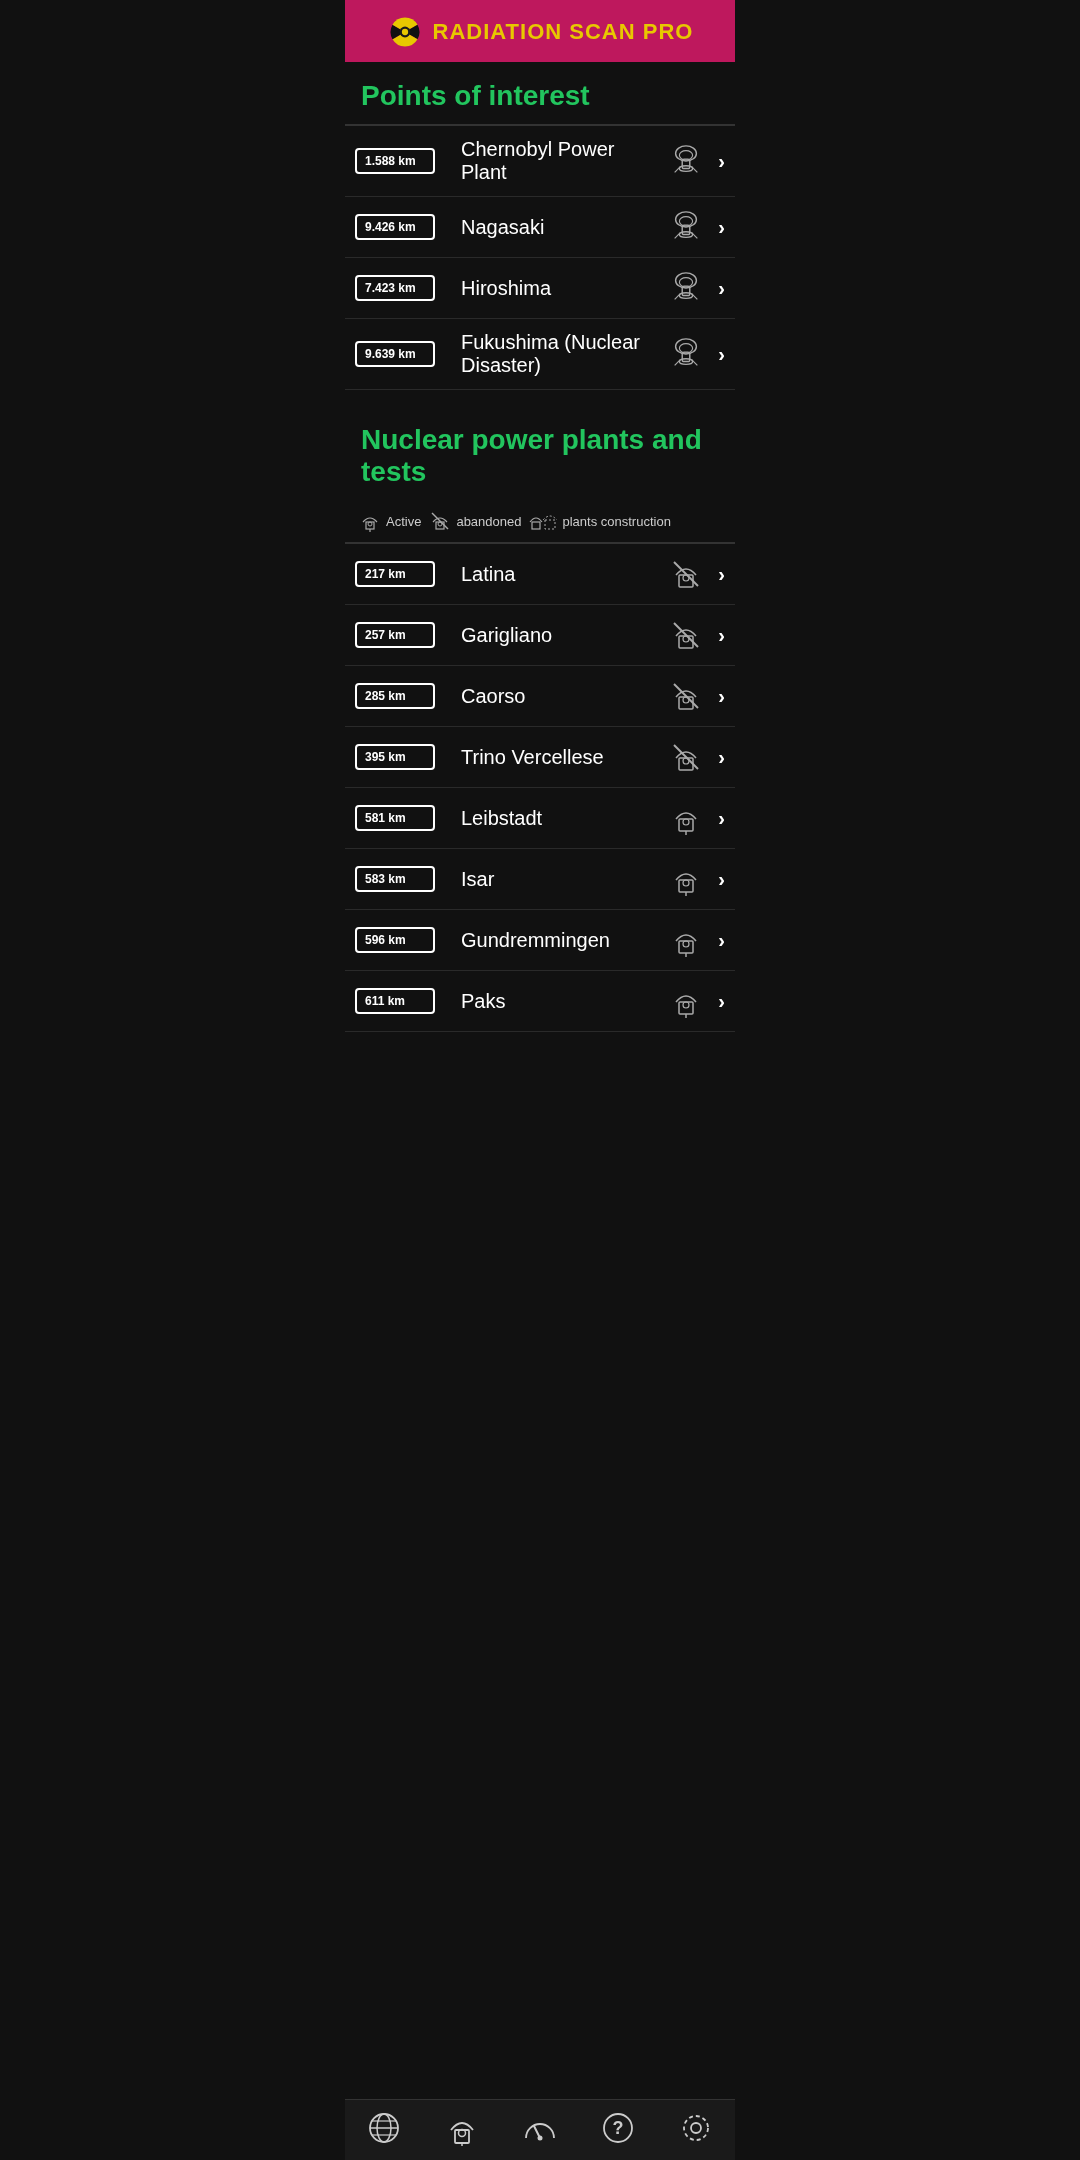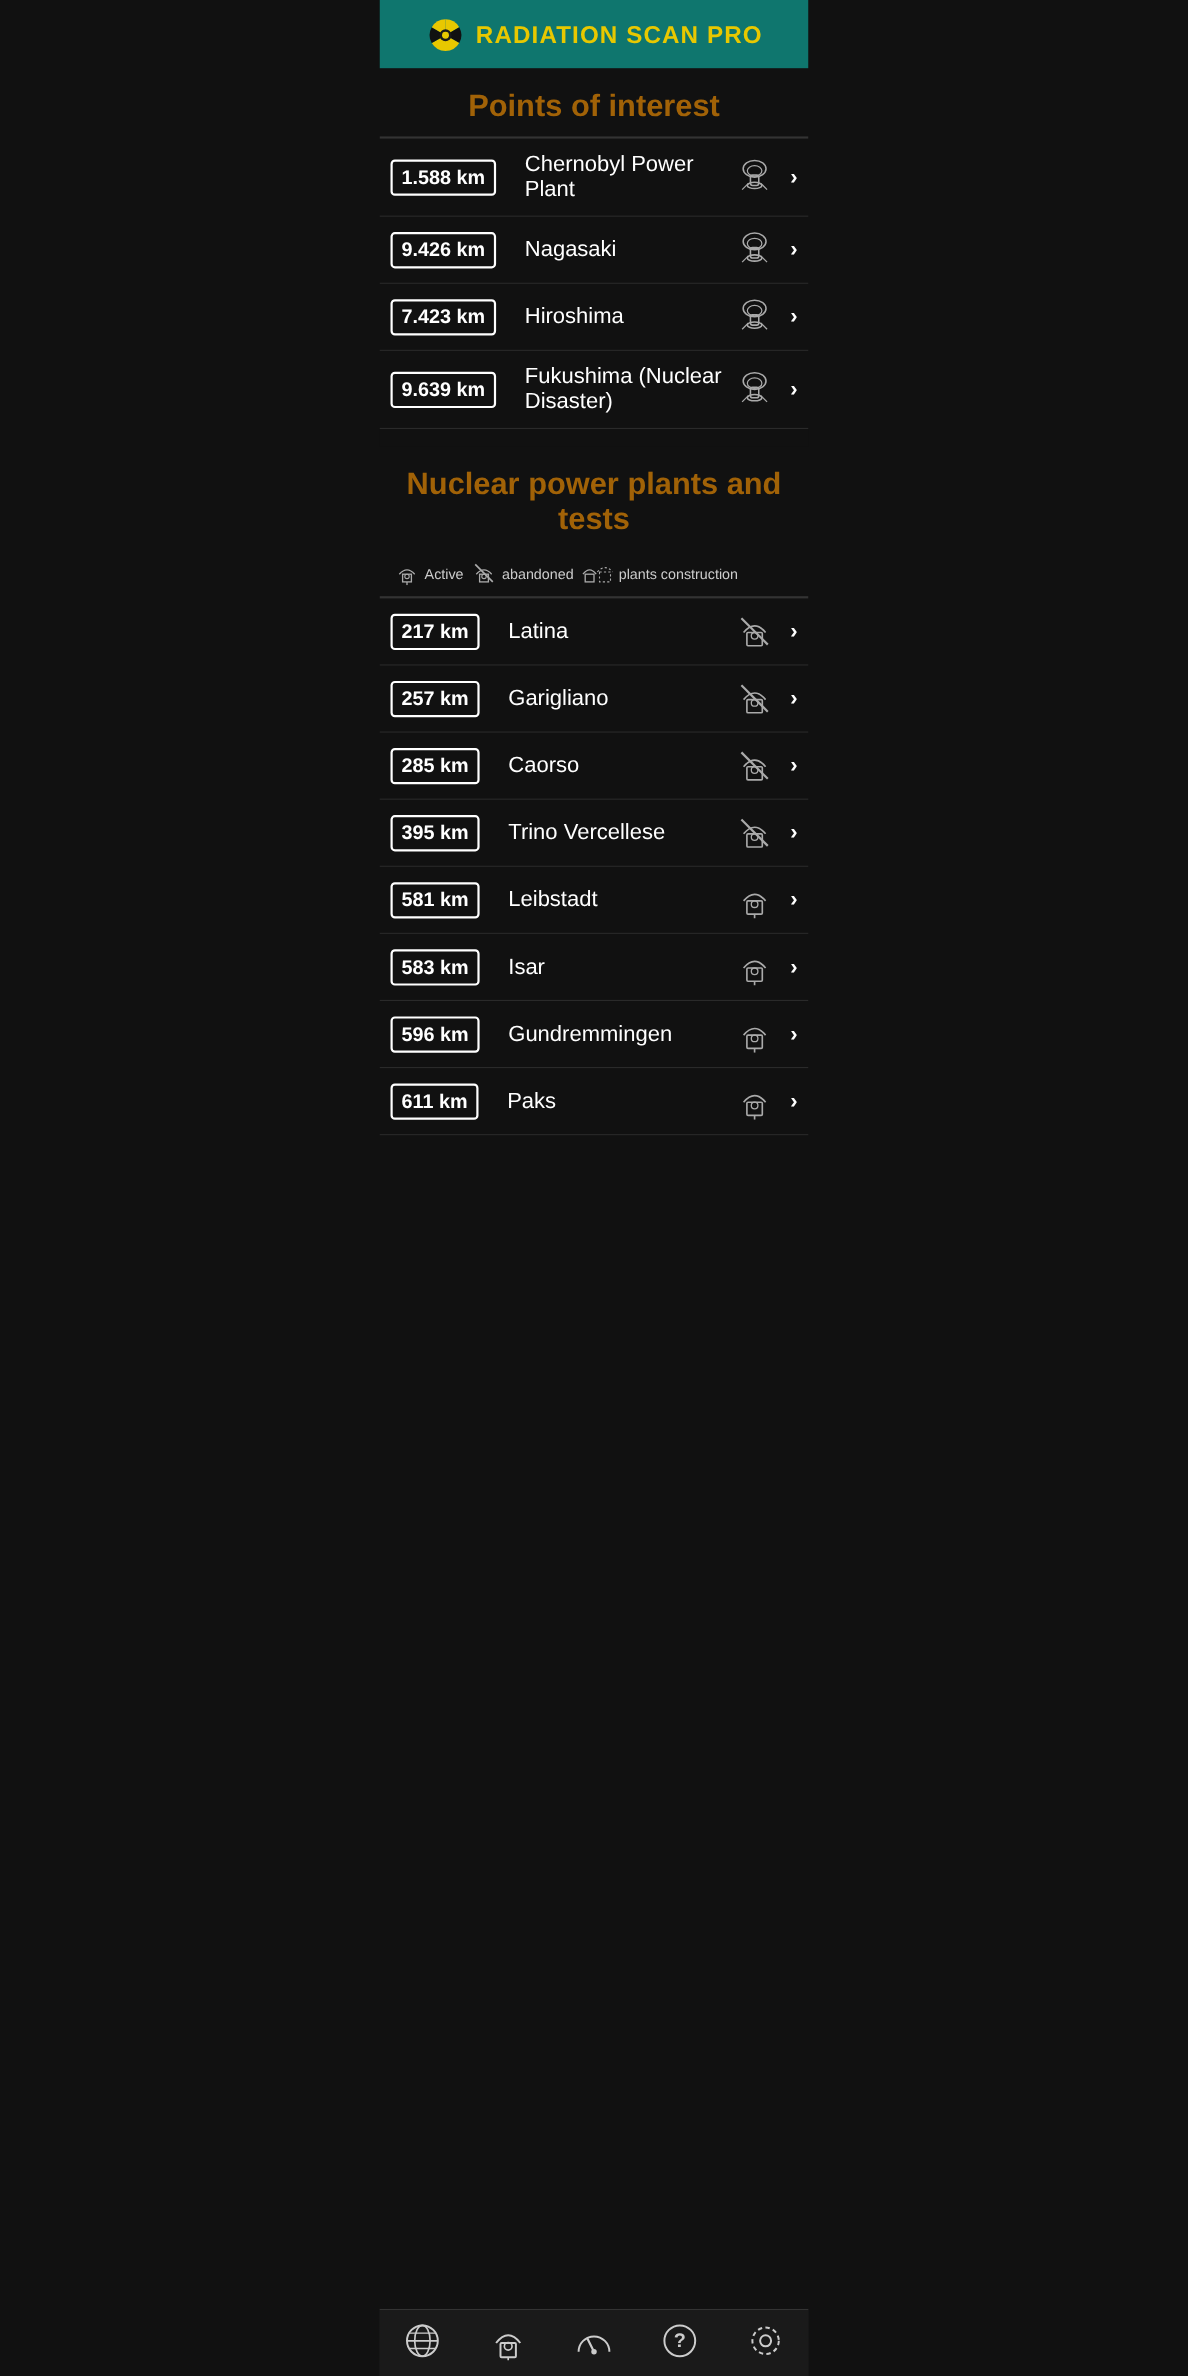--- a/index.html
+++ b/index.html
@@ -10,21 +10,21 @@
       font-family: Arial, sans-serif;
       width: 390px;
       min-height: 780px;
       margin: 0 auto;
       position: relative;
       overflow-x: hidden;
     }
 
     
     .header {
-      background: #0f766e;
+      background: #be185d;
       display: flex;
       align-items: center;
       justify-content: center;
       padding: 14px 0 12px;
       gap: 10px;
     }
     .header-title {
       color: #e8c800;
       font-size: 22px;
       font-weight: bold;
@@ -32,23 +32,22 @@
     }
     .radiation-icon {
       width: 36px;
       height: 36px;
     }
 
     
     .section-title {
       font-size: 28px;
       font-weight: bold;
-      color: #a16207;
+      color: #22c55e;
       padding: 18px 16px 12px;
-      text-align: center;
     }
 
     
     .divider {
       height: 2px;
       background: #333;
       margin: 0;
     }
 
     
@@ -58,26 +57,26 @@
       padding: 12px 10px;
       border-bottom: 1px solid #2a2a2a;
       gap: 10px;
       cursor: pointer;
     }
 
     .distance-badge {
       border: 2px solid #fff;
       border-radius: 4px;
       padding: 4px 8px;
-      font-size: 18px;
+      font-size: 12px;
       font-weight: bold;
       color: #fff;
       white-space: nowrap;
       min-width: 80px;
-      text-align: center;
+      text-align: left;
     }
 
     .item-name {
       flex: 1;
       font-size: 20px;
       color: #fff;
       margin-left: 16px;
     }
 
     .item-icon {

